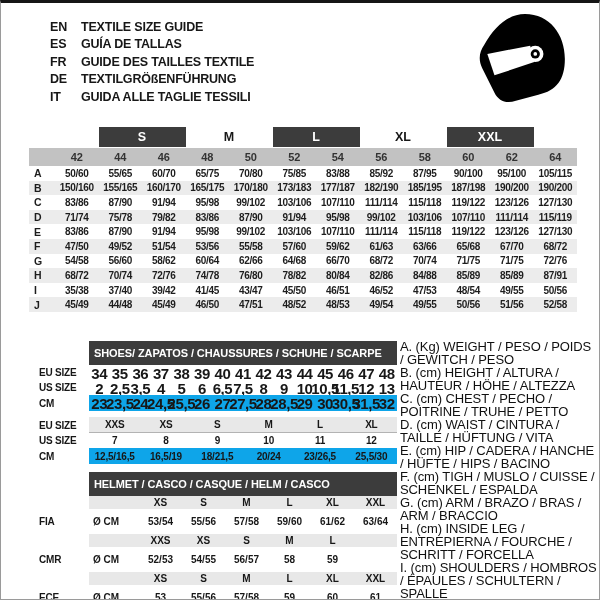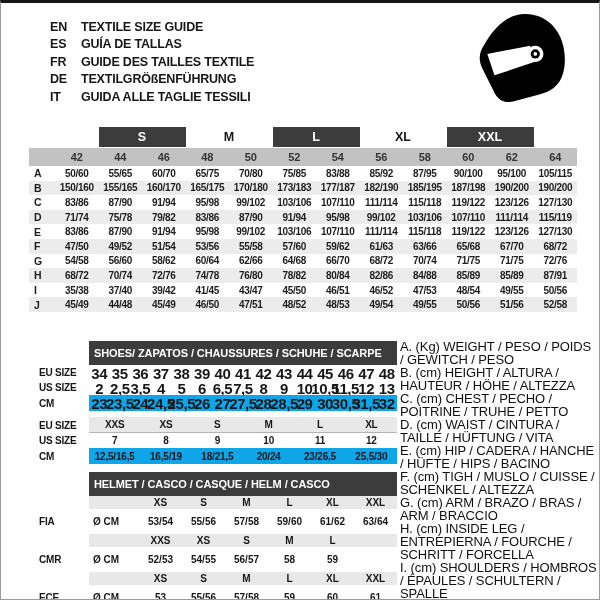--- a/index.html
+++ b/index.html
@@ -465,20 +465,20 @@
     </div>
 
   </div>
 
   <div class="legend">
       <span class="cell">A. (Kg) WEIGHT / PESO / POIDS / GEWITCH / PESO</span>
       <span class="cell">B. (cm) HEIGHT / ALTURA / HAUTEUR / HÖHE / ALTEZZA</span>
       <span class="cell">C. (cm) CHEST / PECHO / POITRINE / TRUHE / PETTO</span>
       <span class="cell">D. (cm) WAIST / CINTURA / TAILLE / HÜFTUNG / VITA</span>
       <span class="cell">E. (cm) HIP / CADERA / HANCHE / HÜFTE / HIPS / BACINO</span>
-      <span class="cell">F. (cm) TIGH / MUSLO / CUISSE / SCHENKEL / ALTEZZA</span>
+      <span class="cell">F. (cm) TIGH / MUSLO / CUISSE / SCHENKEL / ESPALDA</span>
       <span class="cell">G. (cm) ARM / BRAZO / BRAS / ARM / BRACCIO</span>
       <span class="cell">H. (cm) INSIDE LEG / ENTREPIERNA / FOURCHE / SCHRITT / FORCELLA</span>
       <span class="cell">I. (cm) SHOULDERS / HOMBROS / ÉPAULES / SCHULTERN / SPALLE</span>
       <span class="cell">J. (cm) BACK / ESPALDA / DOS / ZURÜCK / INDIETRO</span>
     </div>
 
 </div>
 
 </body></html>

